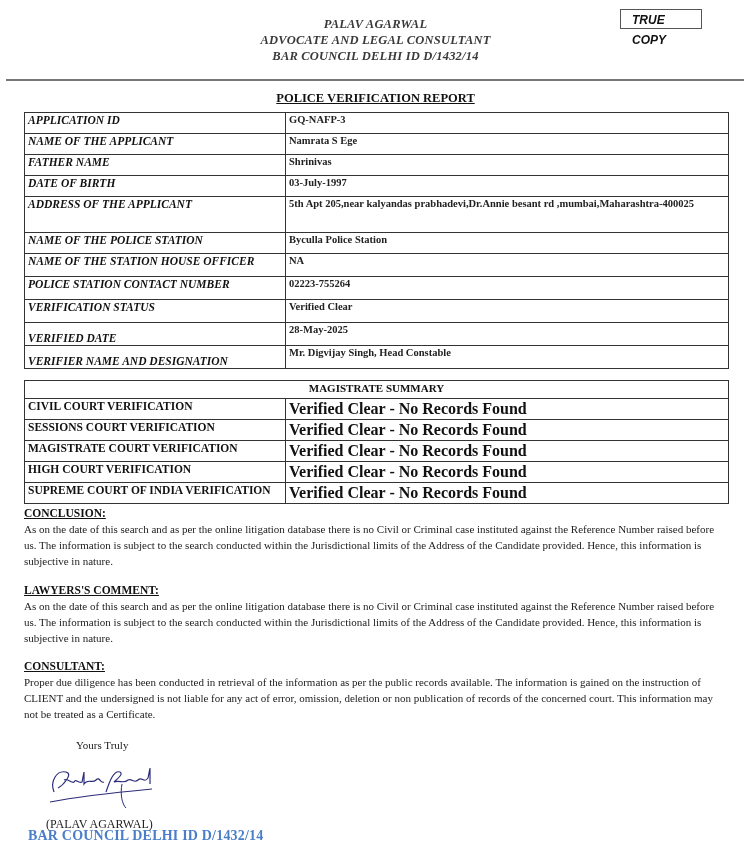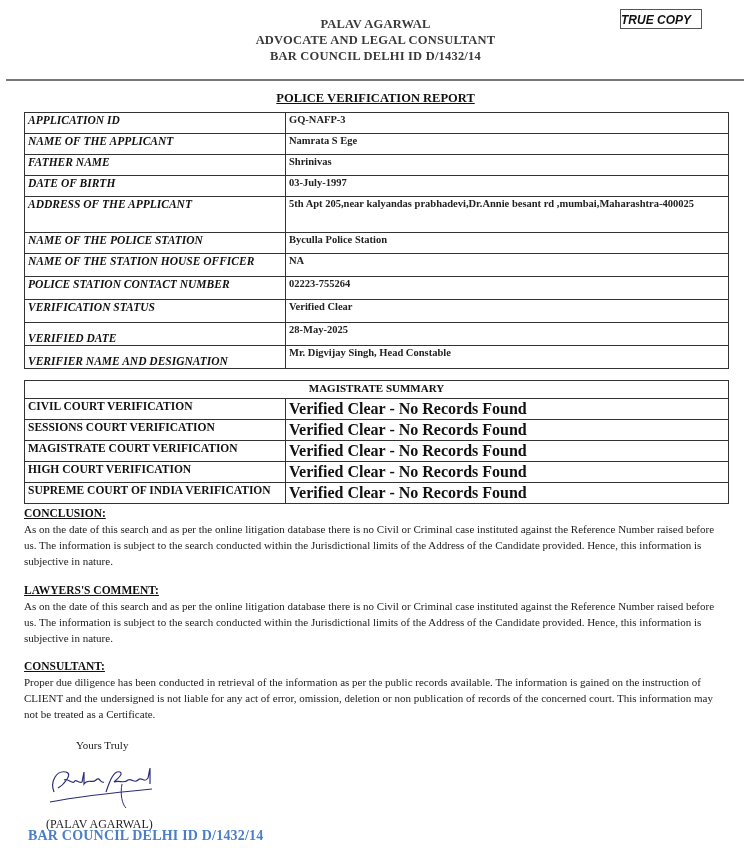--- a/index.html
+++ b/index.html
@@ -1,23 +1,23 @@
 <!DOCTYPE html>
 <html><head>
   <meta charset="utf-8">
   <style>
     html, body { margin:0; padding:0; background:#ffffff; }
     body { width:751px; height:848px; position:relative; overflow:hidden;
       font-family:"Liberation Serif", "DejaVu Serif", serif; color:#111; }
-    .header { position:absolute; left:0; top:16px; width:751px; text-align:center; }
+    .header { position:absolute; left:0; top:16px; width:751px; text-align:center;font-style:italic; }
     .header div { font-weight:bold; font-size:12.5px; color:#3a3a3a; line-height:16px; letter-spacing:0.2px; }
     .header .l1 { padding-left:0; }
     .true-copy { position:absolute; left:620px; top:9px; width:82px; height:20px; border:1.5px solid #555;
       font-family:"Liberation Sans", "DejaVu Sans", sans-serif; font-style:italic; font-weight:bold;
-      font-size:12px; line-height:20px; padding-left:0; box-sizing:border-box; color:#111; }
+      font-size:12px; line-height:20px; padding-left:11px; box-sizing:border-box; color:#111; }
     .hr { position:absolute; left:6px; top:79px; width:738px; height:2px; background:#777; }
     .report-title { position:absolute; left:0; top:88px; width:751px; text-align:center; }
     .report-title span { font-weight:bold; font-size:12.5px; text-decoration:underline; color:#111; }
     table { border-collapse:collapse; position:absolute; left:24px; }
     td { border:1.5px solid #333; font-size:11.5px; padding:1px 3px; vertical-align:top; }
     .t1 { top:112px; width:705px; }
     .t1 td.k { width:254px; font-weight:bold; font-size:11.5px;font-style:italic; }
     .t1 td.v { font-size:10.5px; font-weight:bold; color:#222; }
     .t1 tr.norm td { height:18px; }
     .t1 tr.addr td { height:33px; }

